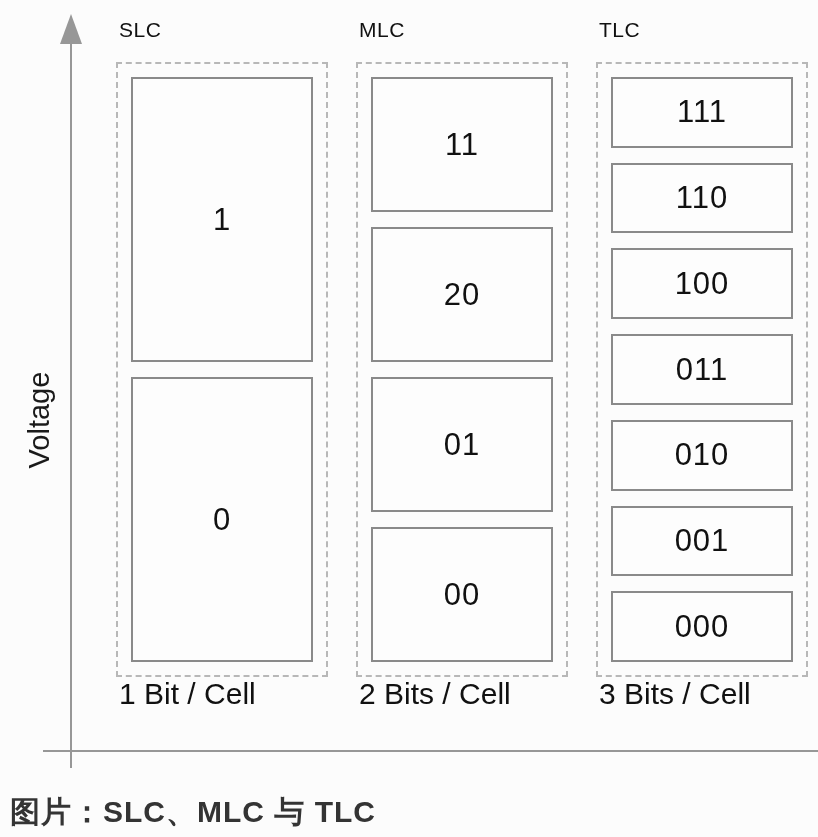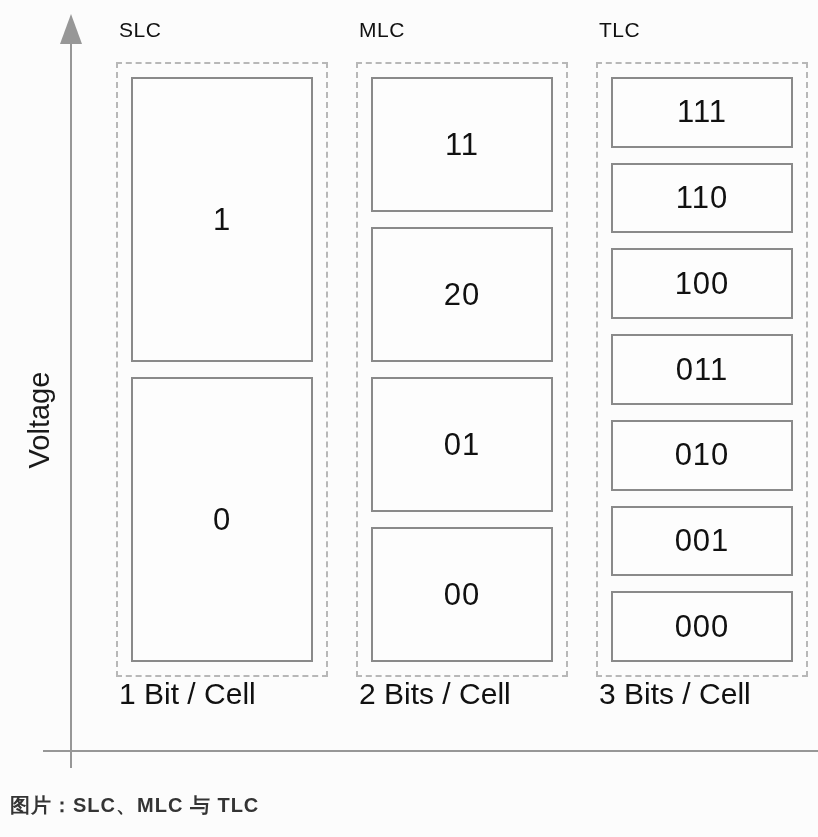--- a/index.html
+++ b/index.html
@@ -102,21 +102,21 @@
     font-size: 30px;
     color: #111;
     white-space: nowrap;
   }
 
   
   .figure-caption {
     position: absolute;
     left: 10px;
     top: 792px;
-    font-size: 20px;
+    font-size: 30px;
     font-weight: bold;
     letter-spacing: 1px;
     color: #343434;
     white-space: nowrap;
   }
 </style>
 </head>
 <body>
 
 <div class="figure">

